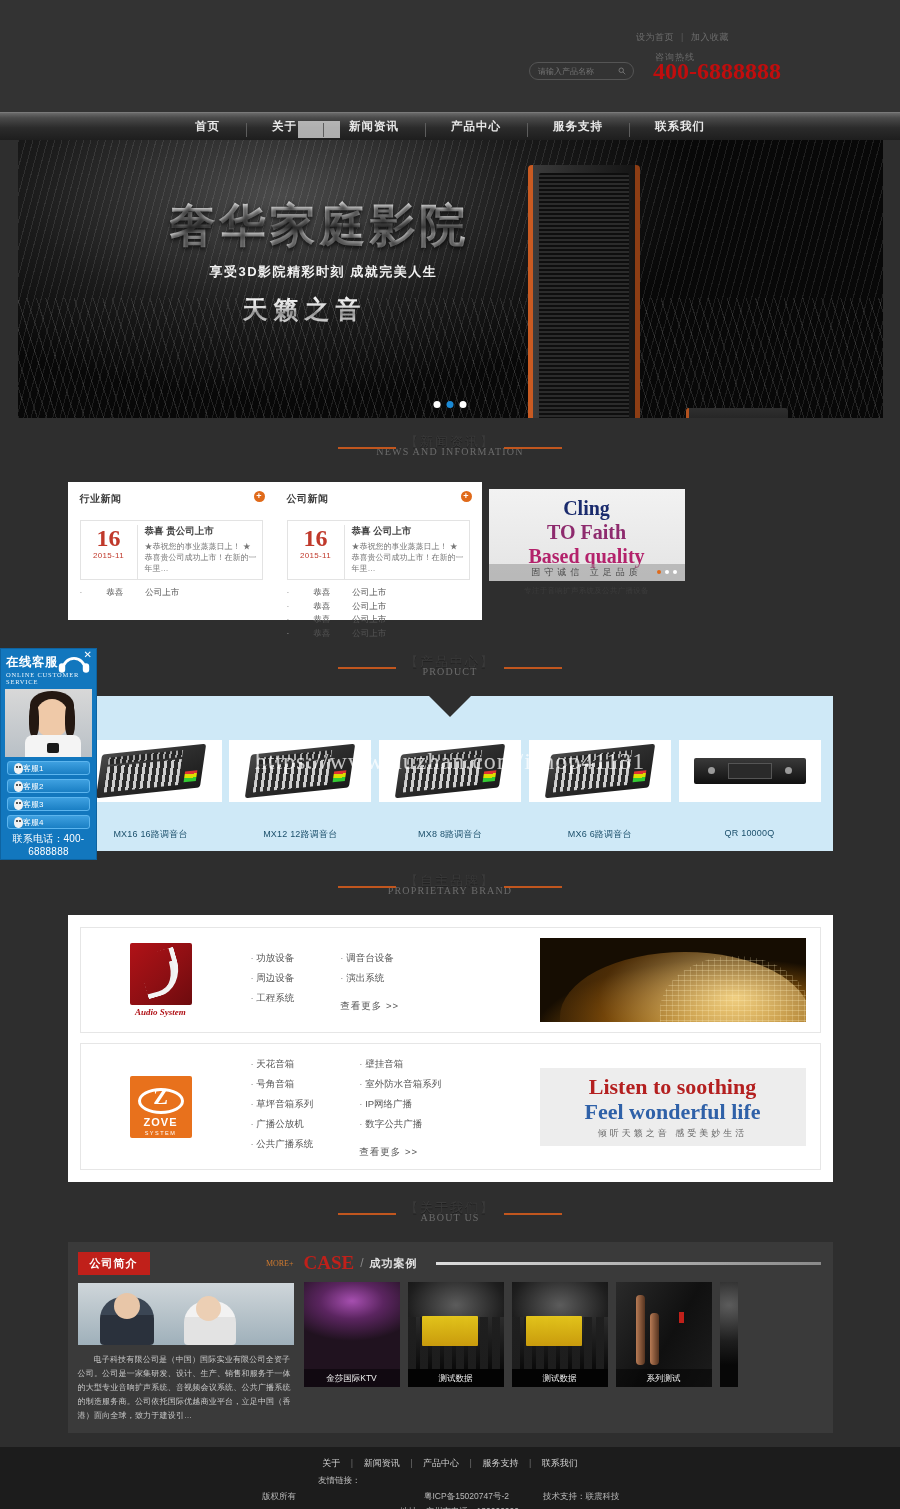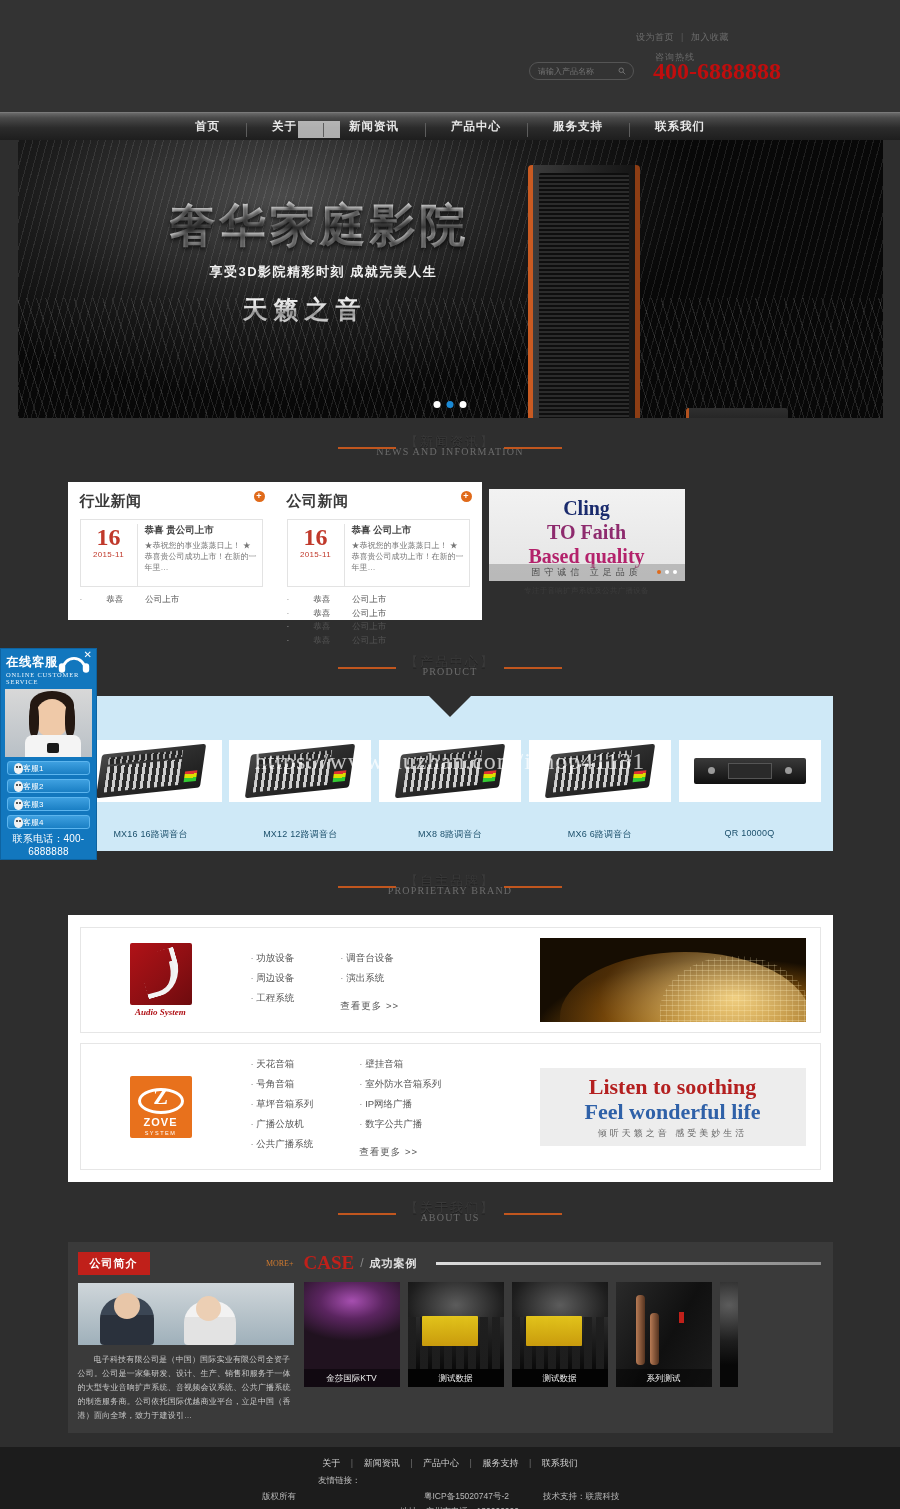--- a/index.html
+++ b/index.html
@@ -142,28 +142,28 @@
   .news-wrap {
     position:relative; width:765px; margin:6px auto 0; height:138px;
   }
   .news-panel {
     position:absolute; left:0; top:0; width:414px; height:138px;
     background:#ffffff;
     display:flex;
   }
   .news-col { width:207px; padding:10px 12px 0 12px; position:relative; }
   .news-col + .news-col { }
-  .news-col .hd { font-size:15px; color:#3a3a3a; font-weight:bold; letter-spacing:.5px;}
+  .news-col .hd { font-size:10px; color:#3a3a3a; font-weight:bold; letter-spacing:.5px;}
   .plus {
     position:absolute; right:10px; top:9px; width:11px; height:11px; border-radius:50%;
     background:#e06a1a; color:#fff; font-size:9px; line-height:11px; text-align:center;
     font-weight:bold; cursor:pointer;
   }
   .news-card {
-    margin-top:8px; border:1px solid #e3e3e3; height:68px; display:flex; padding:4px 0 0 0;
+    margin-top:14px; border:1px solid #e3e3e3; height:60px; display:flex; padding:4px 0 0 0;
   }
   .nc-date { width:56px; text-align:center; }
   .nc-date .d { font-size:24px; color:#c0392b; font-weight:bold; line-height:26px; font-family:"Liberation Serif", serif;}
   .nc-date .m { font-size:8px; color:#c0392b; letter-spacing:.3px;}
   .nc-body { flex:1; padding-right:5px; border-left:1px solid #e3e3e3; padding-left:7px;}
   .nc-body .t { font-size:9.5px; color:#444; font-weight:bold; margin-bottom:3px;}
   .nc-body .x { font-size:8px; color:#777; line-height:11px;}
   .news-list { margin-top:6px; }
   .news-list li {
     list-style:none; font-size:8.5px; color:#555; line-height:13.5px;

